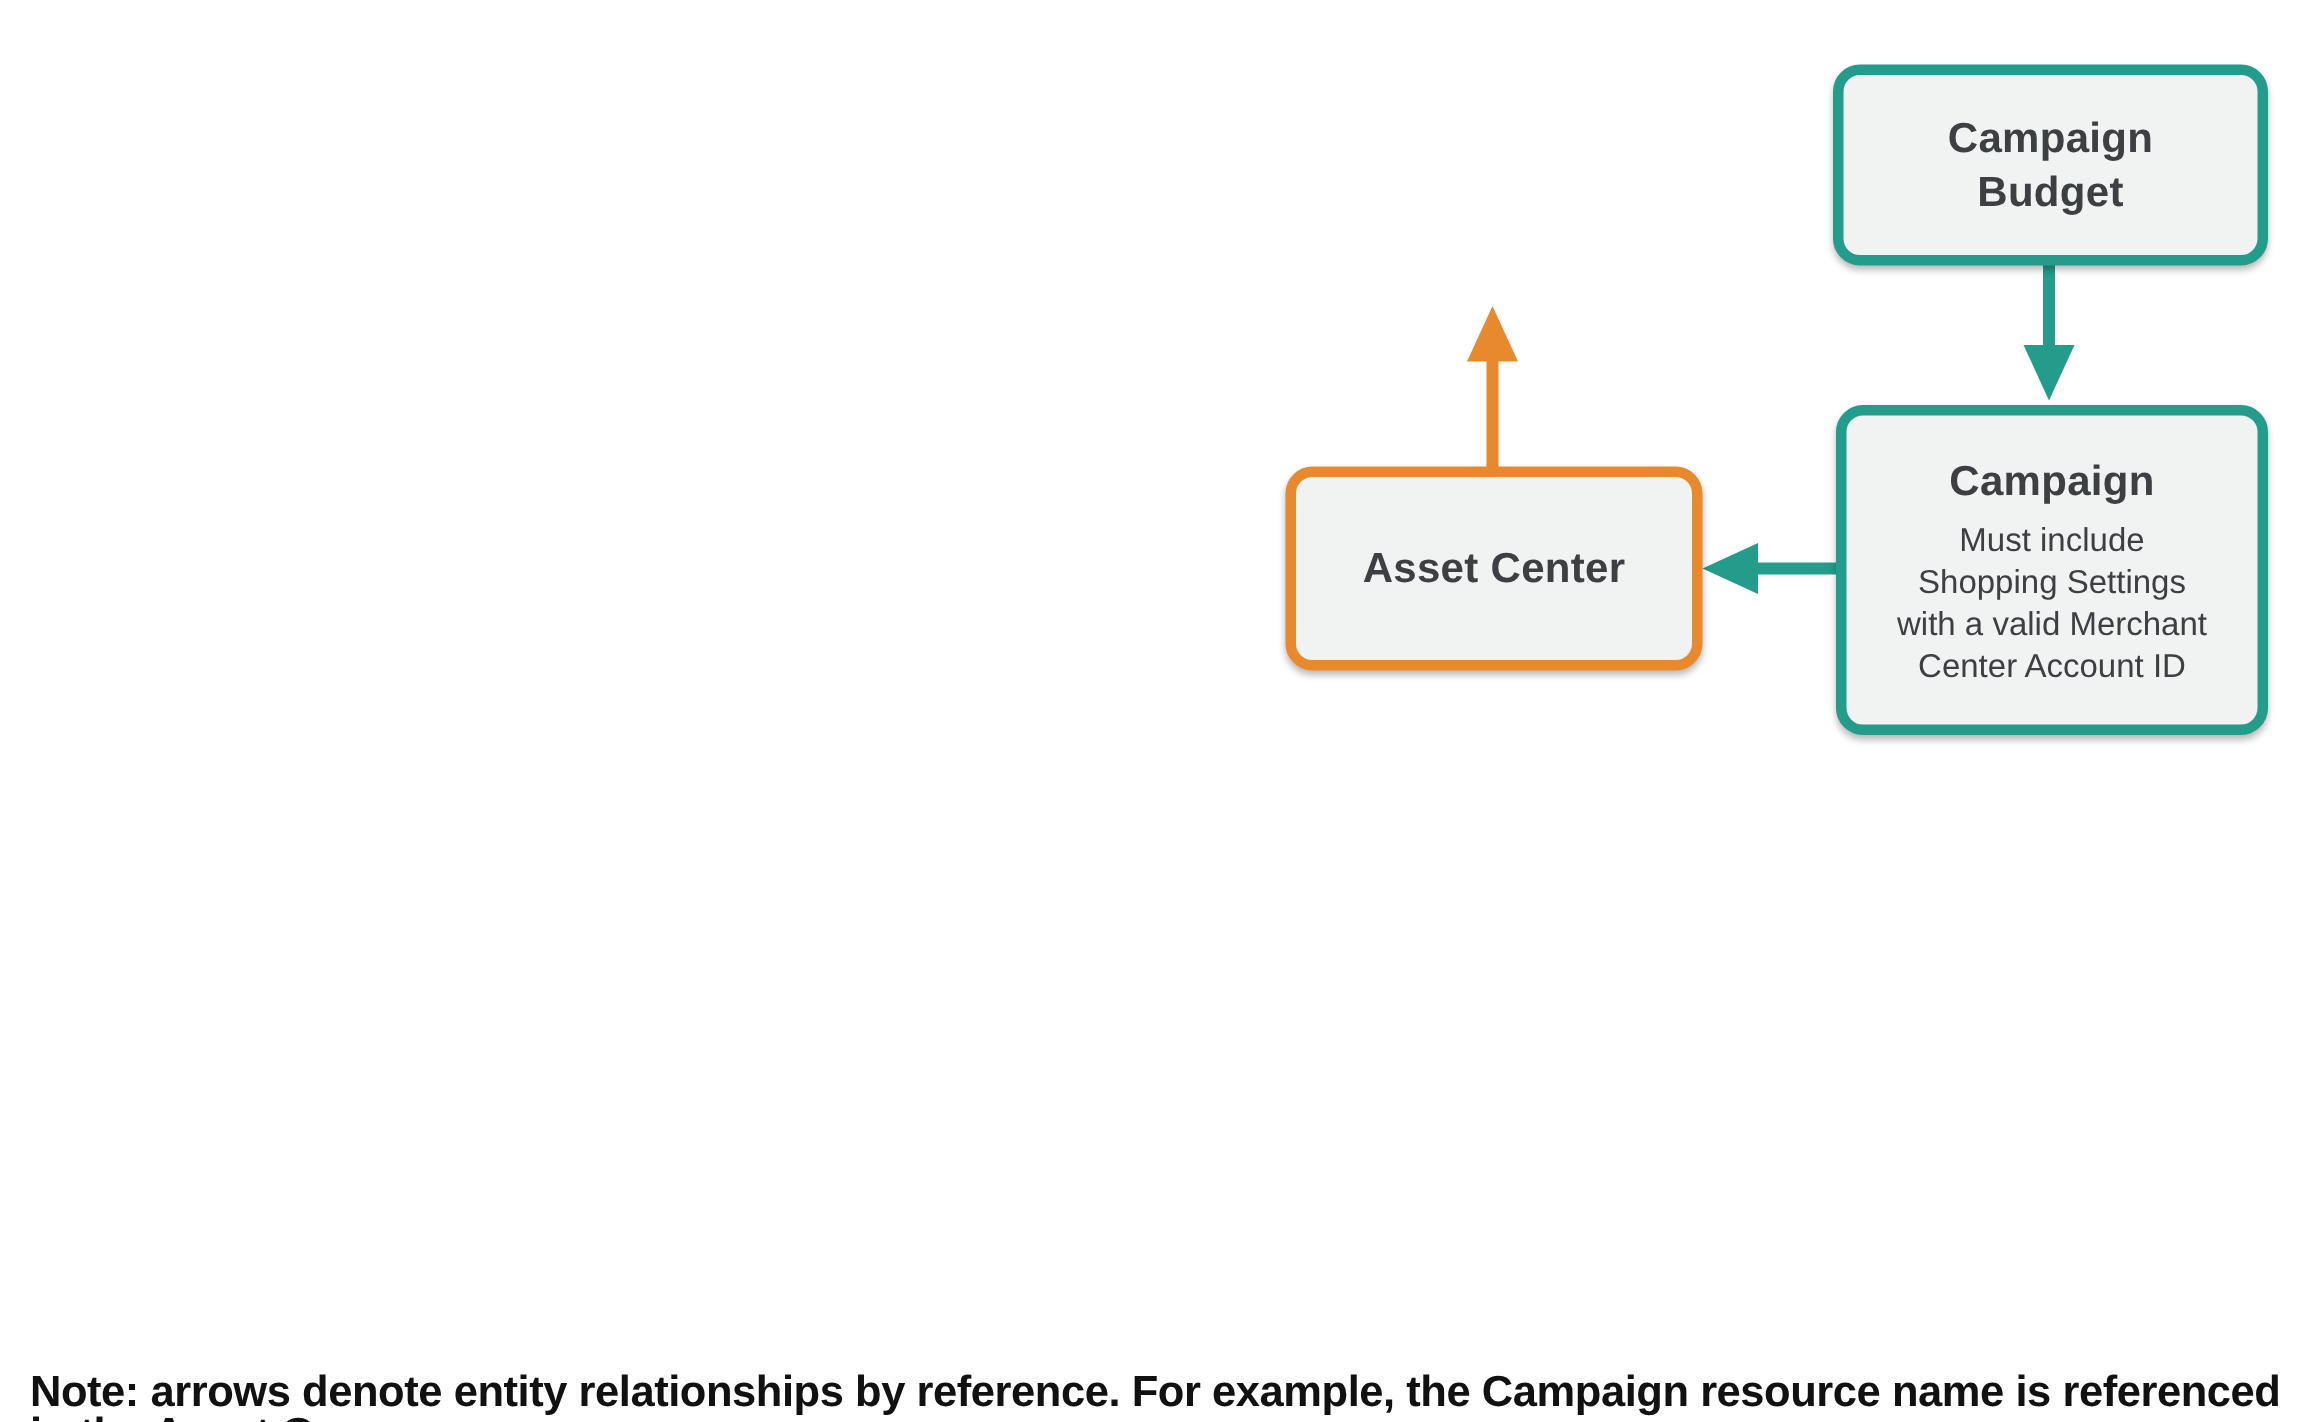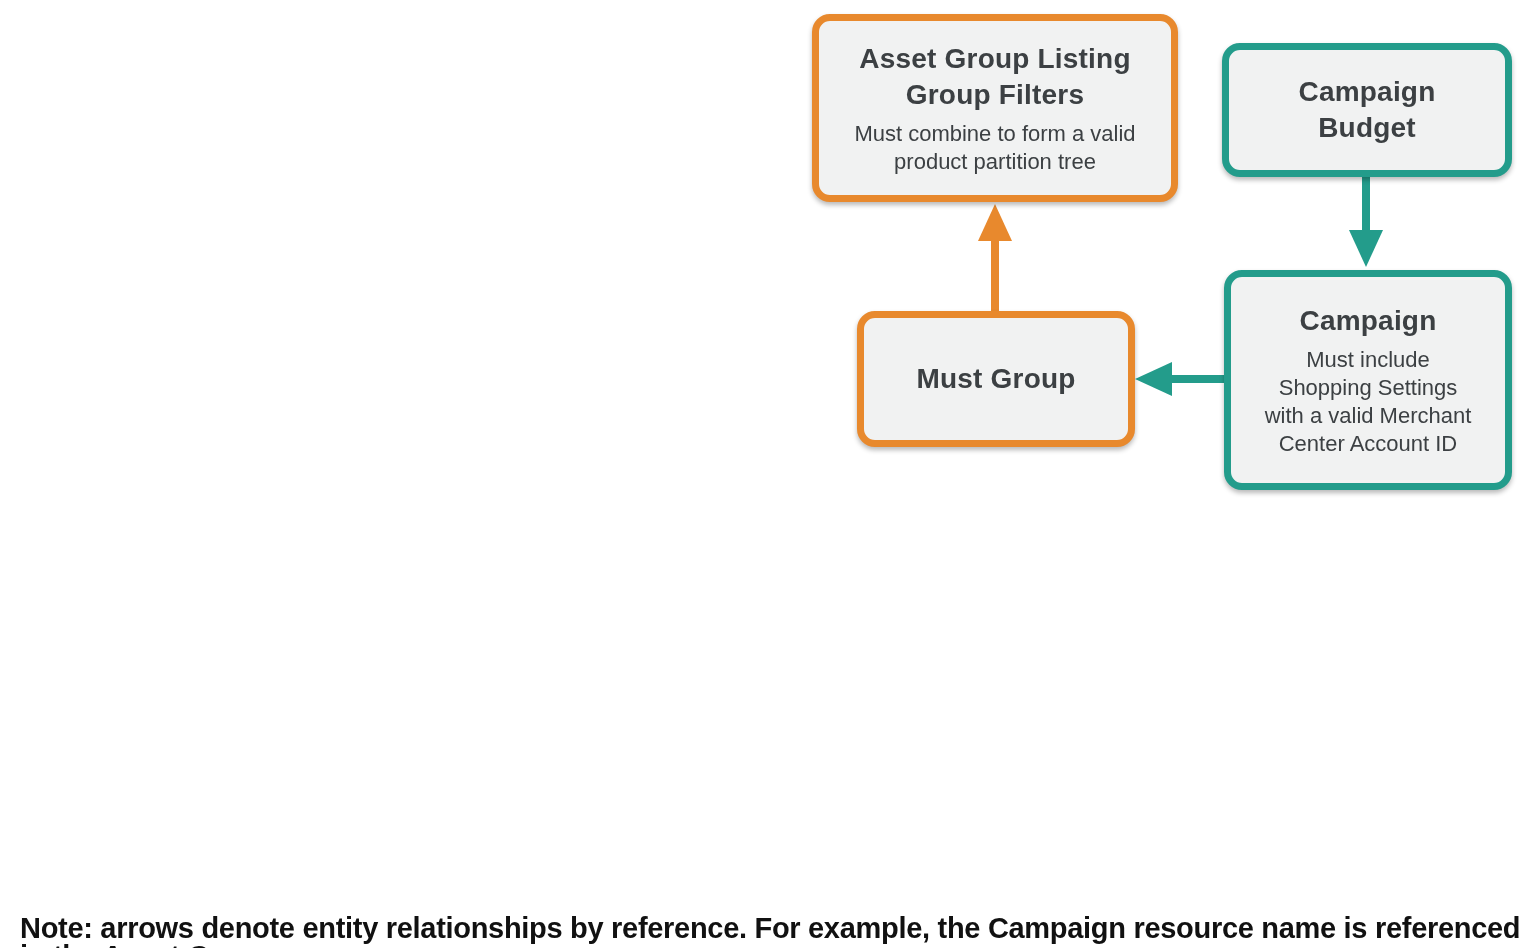--- a/index.html
+++ b/index.html
@@ -92,34 +92,28 @@
     <g class="arrow-teal">
       <line x1="1366" y1="175" x2="1366" y2="233"></line>
       <polygon points="1366,267 1349,230 1383,230"></polygon>
     </g>
     <g class="arrow-teal">
       <line x1="1226" y1="379" x2="1170" y2="379"></line>
       <polygon points="1135,379 1172,362 1172,396"></polygon>
     </g>
   </svg>
 
-  <div class="node orange" style="left:812px; top:14px; width:366px; height:188px;">
-    <div class="node-title">Asset Group Listing
-Group Filters</div>
-    <div class="node-subtitle">Must combine to form a valid
-product partition tree</div>
-  </div>
 
   <div class="node teal" style="left:1222px; top:43px; width:290px; height:134px;">
     <div class="node-title">Campaign
 Budget</div>
   </div>
 
   <div class="node orange" style="left:857px; top:311px; width:278px; height:136px;">
-    <div class="node-title">Must Group</div>
+    <div class="node-title">Asset Center</div>
   </div>
 
   <div class="node teal" style="left:1224px; top:270px; width:288px; height:220px;">
     <div class="node-title">Campaign</div>
     <div class="node-subtitle">Must include
 Shopping Settings
 with a valid Merchant
 Center Account ID</div>
   </div>
 

